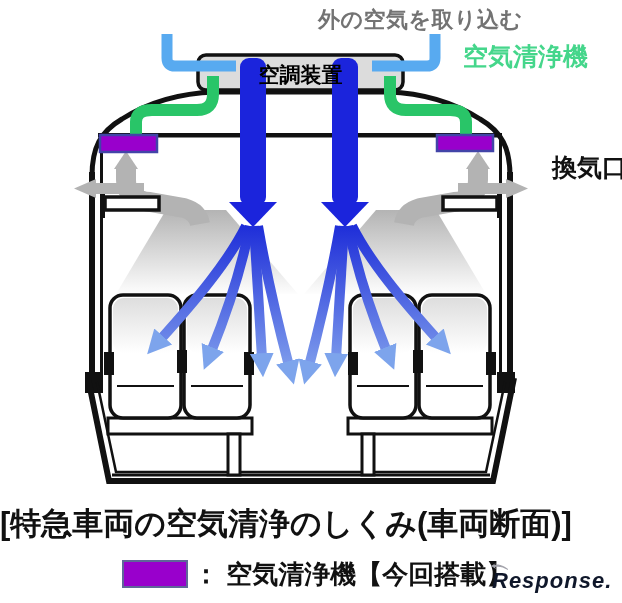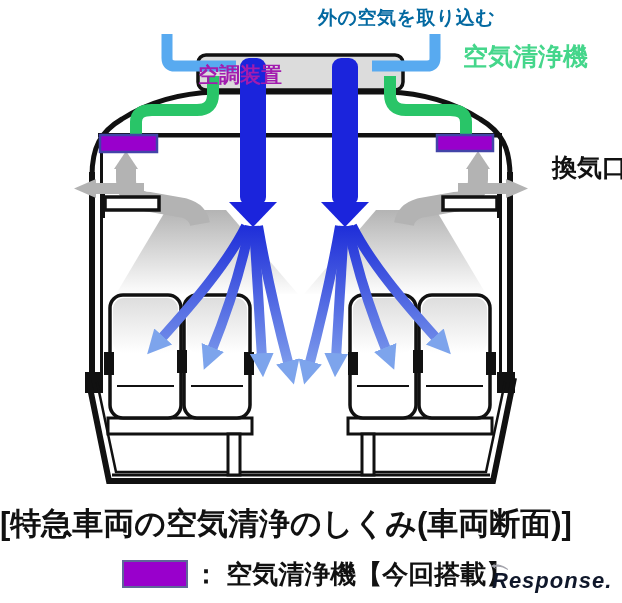--- a/index.html
+++ b/index.html
@@ -2,23 +2,23 @@
 <html><head>
 <meta charset="utf-8">
 <style>
   html,body{margin:0;padding:0;background:#ffffff;}
   #stage{
     position:relative;width:622px;height:603px;background:#ffffff;overflow:hidden;
     font-family:"Liberation Sans",sans-serif;
   }
   #diagram-svg{position:absolute;left:0;top:0;}
   .abs{position:absolute;white-space:nowrap;}
-  .lbl-intake{left:318px;top:5px;font-size:19px;font-weight:600;color:#0369a1;letter-spacing:0.5px;}
+  .lbl-intake{left:318px;top:5px;font-size:22px;font-weight:600;color:#737373;letter-spacing:0.5px;}
   .lbl-clean{left:463px;top:40px;font-size:25px;font-weight:600;color:#45d68b;line-height:33px;}
-  .lbl-ac{left:198px;top:61px;width:205px;text-align:left;font-size:21px;font-weight:600;color:#a21caf;}
+  .lbl-ac{left:198px;top:61px;width:205px;text-align:center;font-size:21px;font-weight:600;color:#000000;}
   .lbl-vent{left:520px;top:151px;font-size:25px;font-weight:600;color:#111;margin-left:32px;}
   .lbl-caption{left:0px;top:503px;width:570px;text-align:center;font-size:31px;font-weight:600;color:#111;}
   .legend-swatch{left:122px;top:560px;width:62px;height:24px;background:#9900cc;border:2px solid #5f6699;}
   .lbl-legend{left:193px;top:557px;font-size:26px;font-weight:600;color:#111;}
   .lbl-watermark{left:492px;top:568px;font-size:22px;font-weight:700;color:#0f172a;letter-spacing:1px;font-style:italic;}
   .wm-arrow{position:absolute;left:491px;top:563px;width:18px;height:8px;}
 </style>
 </head>
 <body>
 

